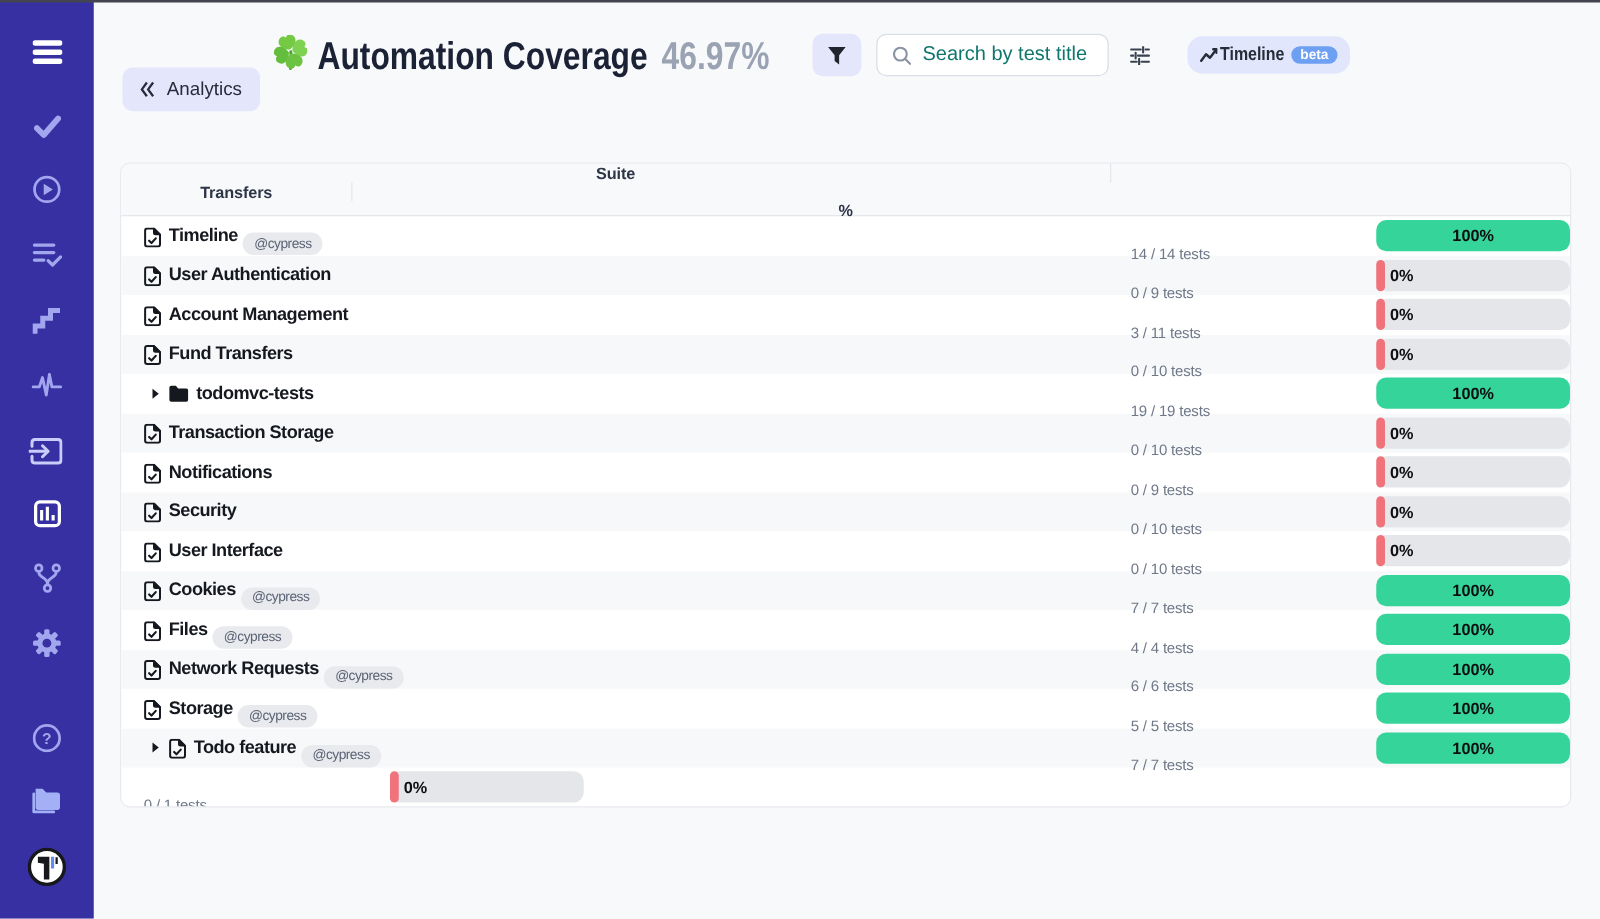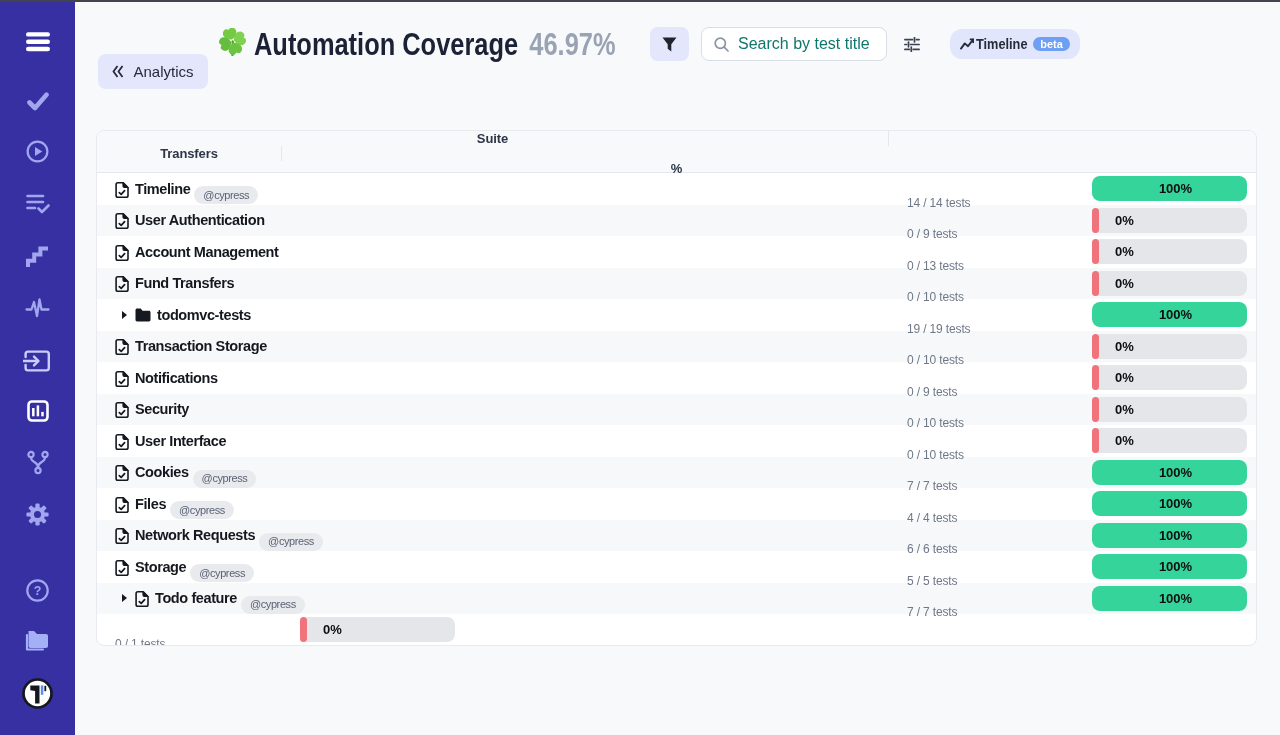--- a/index.html
+++ b/index.html
@@ -31,21 +31,21 @@
   .th3 { flex:1; }
   .row { display:flex; height:31.5px; align-items:center; }
   .row.alt { background:#f7f8fa; }
   .c1 { width:792px; display:flex; align-items:center; padding-left:18px; }
   .c1 .nm { font-size:14.5px; font-weight:bold; color:#15181f; margin-left:6px; letter-spacing:-0.4px; }
   .c1.kid { padding-left:25px; }
   .caret { width:0; height:0; border-left:5.5px solid #15181f; border-top:4.8px solid transparent; border-bottom:4.8px solid transparent; margin-right:8px; flex:none; }
   .tag { background:#e9eaee; color:#596274; font-size:11px; border-radius:9px; padding:2.5px 9px 3.5px; margin-left:4px; margin-top:13px; letter-spacing:-0.4px; }
   .c2 { width:185px; padding-left:18px; font-size:12px; color:#6f7888; letter-spacing:-0.15px;margin-top:28px; }
   .c3 { flex:1; display:flex; align-items:center; }
-  .bar { position:relative; margin-left:18px; width:155px; height:25px; border-radius:8px;padding-left:12px; }
+  .bar { position:relative; margin-left:30px; width:155px; height:25px; border-radius:8px; }
   .bar.g { background:#35d49a; display:flex; align-items:center; justify-content:center; font-size:13px; font-weight:bold; color:#0c0e10; }
   .bar.z { background:#e5e6e9; display:flex; align-items:center; font-size:13px; font-weight:bold; color:#0c0e10; }
   .bar.z .red { position:absolute; left:0; top:0; width:6.5px; height:25px; background:#f0727b; border-radius:4px; }
   .bar.z .lbl { margin-left:11px; }
 </style>
 </head>
 <body>
   <div class="topline"></div>
 
   <div class="sidebar">
@@ -267,21 +267,21 @@
       </div>
 <div class="row">
         <div class="c1">
           <svg width="14" height="16" viewBox="0 0 14 16" style="margin-top:1.5px">
             <path d="M1.1 2.6 C1.1 1.5 1.8 0.8 2.8 0.8 H8 L13 5.8 V13.4 C13 14.5 12.3 15.2 11.3 15.2 H2.8 C1.8 15.2 1.1 14.5 1.1 13.4 Z" fill="none" stroke="#15181f" stroke-width="1.6"></path>
             <path d="M8 0.8 V4.1 C8 4.9 8.6 5.5 9.4 5.5 H13 L8.6 1 Z" fill="#15181f" stroke="#15181f" stroke-width="1.2" stroke-linejoin="round"></path>
             <polyline points="4.3,10.6 6.2,12.4 9.6,8.7" fill="none" stroke="#15181f" stroke-width="1.7" stroke-linecap="round" stroke-linejoin="round"></polyline>
           </svg>
           <span class="nm">Account Management</span>
         </div>
-        <div class="c2">0 / 13 tests</div>
+        <div class="c2">3 / 11 tests</div>
         <div class="c3">
           <div class="bar z">
             <span class="red"></span>
             <span class="lbl">0%</span>
           </div>
         </div>
       </div>
 <div class="row alt">
         <div class="c1">
           <svg width="14" height="16" viewBox="0 0 14 16" style="margin-top:1.5px">

